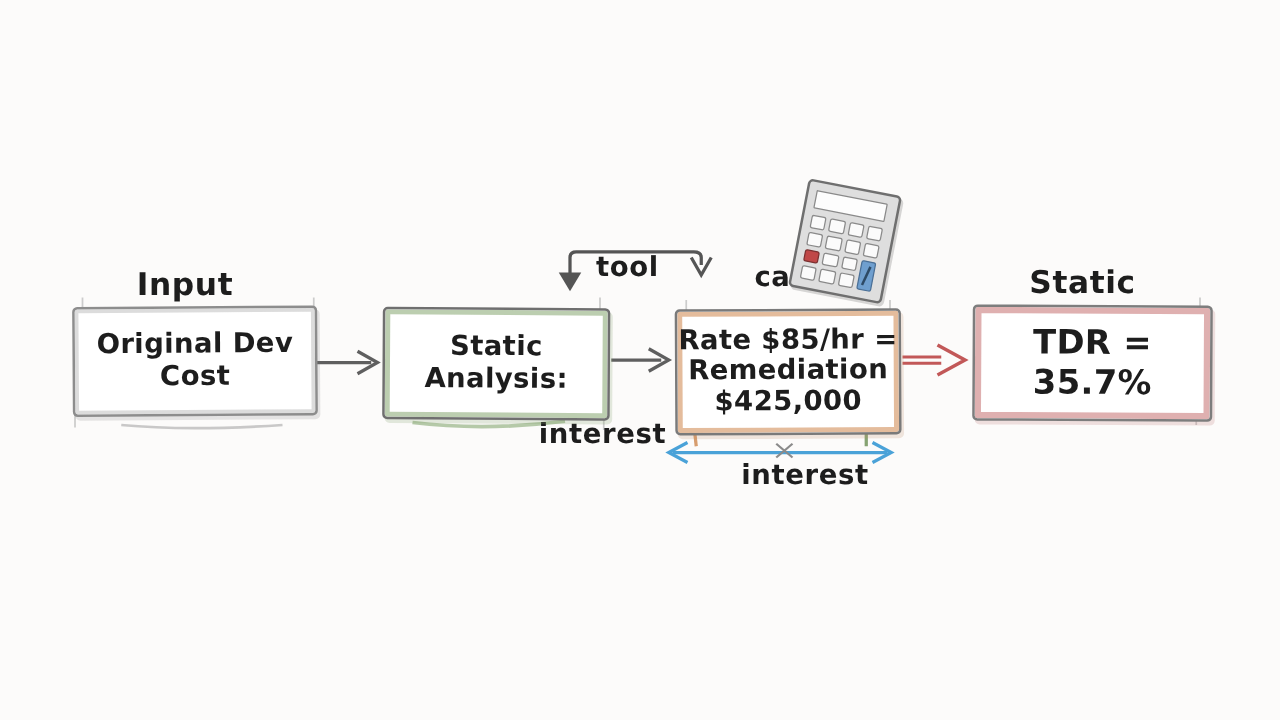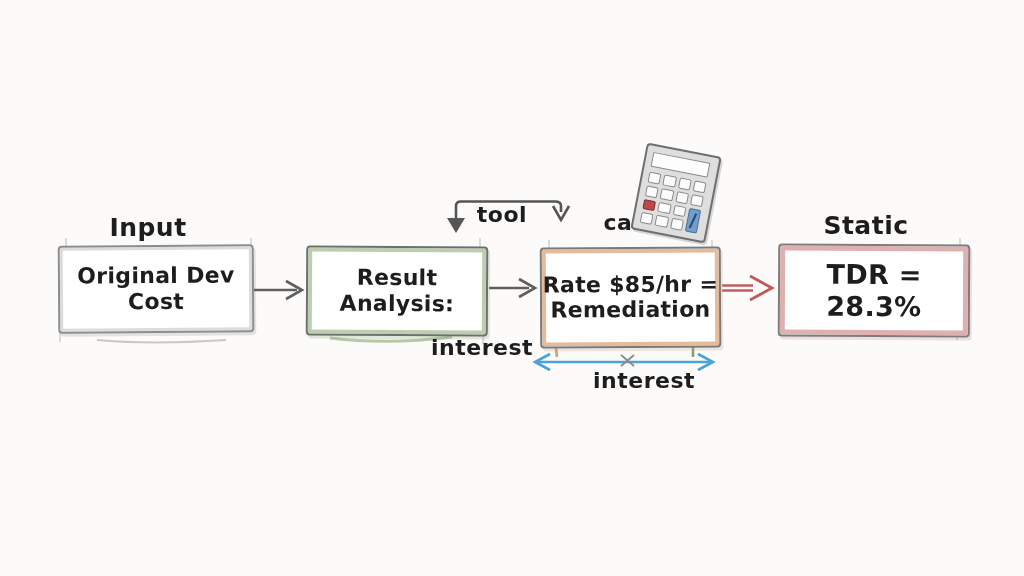--- a/index.html
+++ b/index.html
@@ -175,30 +175,31 @@
   <div class="label small" style="left:574px;top:210px;width:80px;text-align:right;">calc</div>
   <div class="label big" style="left:806px;top:211px;width:120px;">Static</div>
   <div class="label small" style="left:422px;top:335px;width:120px;">interest</div>
   <div class="label small" style="left:584px;top:368px;width:120px;">interest</div>
 
   <div class="box sketch-gray" style="left:58px;top:245px;width:192px;height:84px;">
     <div>Original Dev Cost</div>
   </div>
 
   <div class="box sketch-green" style="left:306px;top:246px;width:178px;height:86px;">
-    <div>Result Analysis:</div>
+    <div>Static Analysis:</div>
   </div>
 
   <div class="box sketch-orange" style="left:540px;top:247px;width:177px;height:97px;">
     <div>Rate $85/hr =</div>
     <div>Remediation</div>
+    <div>$425,000</div>
   </div>
 
   <div class="box sketch-red" style="left:778px;top:244px;width:188px;height:89px;">
-    <div>TDR = 28.3%</div>
+    <div>TDR = 35.7%</div>
   </div>
 
   <div class="calculator">
     <div class="calc-display"></div>
     <div class="calc-keys">
       <div class="calc-key"></div>
       <div class="calc-key"></div>
       <div class="calc-key"></div>
       <div class="calc-key"></div>
       <div class="calc-key"></div>

